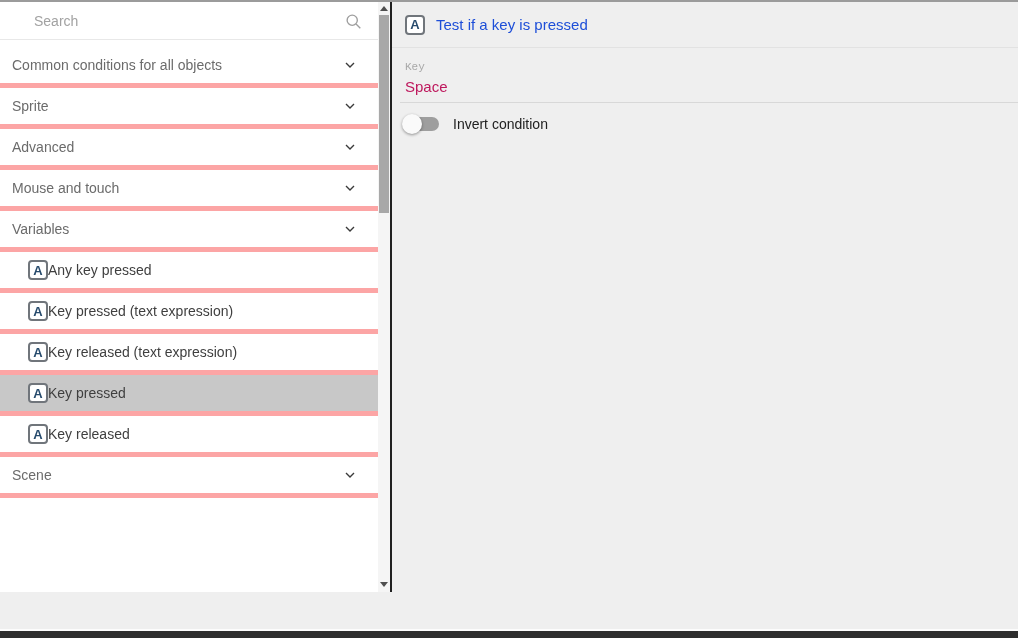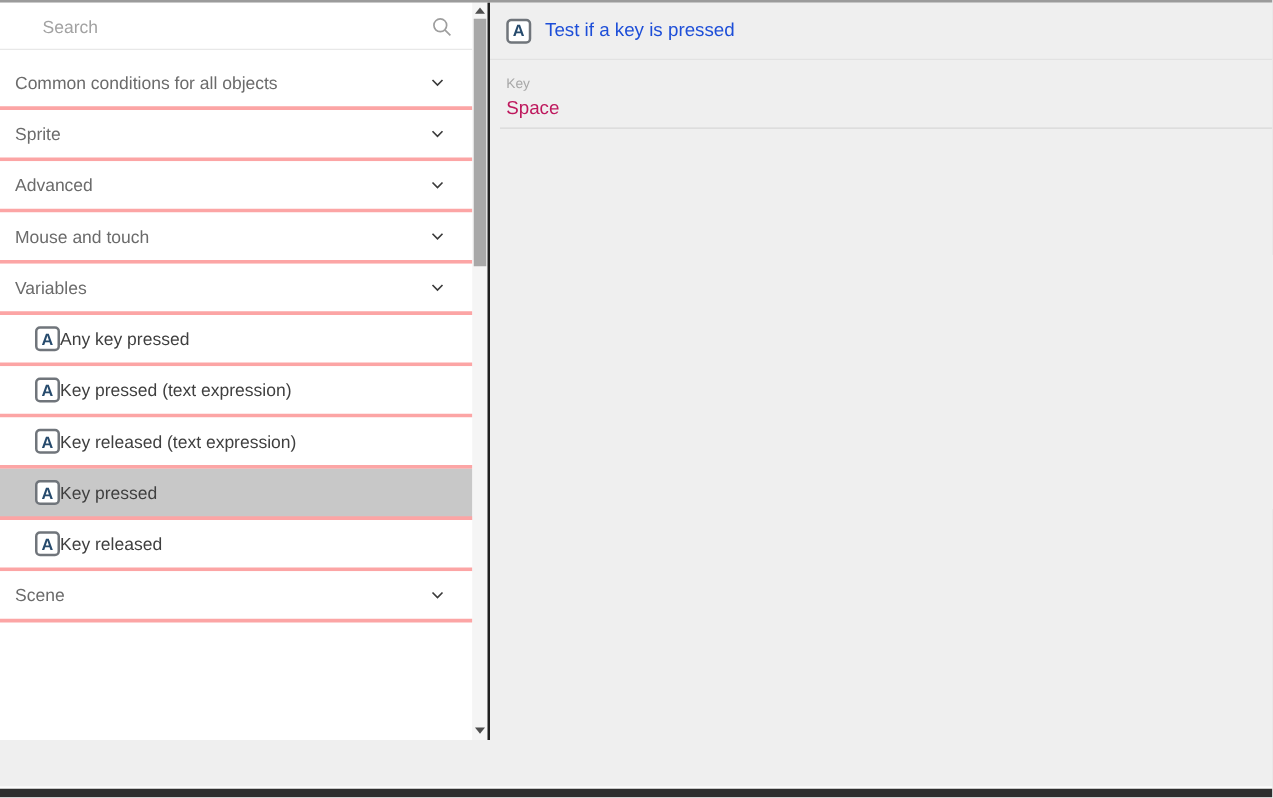--- a/index.html
+++ b/index.html
@@ -11,21 +11,21 @@
   }
   .top-border{position:absolute;top:0;left:0;width:100%;height:2px;background:#9b9b9b;z-index:6;}
 
   
   .sidebar{position:absolute;top:2px;left:0;width:378px;height:590px;background:#ffffff;overflow:hidden;}
   .search-row{height:38px;border-bottom:1px solid #e8e8e8;position:relative;display:flex;align-items:center;background:#fff;padding-left:22px;}
   .search-input{border:none;outline:none;font-family:"Liberation Sans",sans-serif;font-size:14px;color:#333;padding-left:12px;width:330px;background:transparent;}
   .search-input::placeholder{color:#a2a2a2;}
   .search-icon{position:absolute;right:16px;top:11px;}
   .list{padding-top:7px;}
-  .row{height:41px;border-bottom:3px solid #fca5a5;display:flex;align-items:center;padding:0 16px 0 12px;cursor:pointer;background:#fff;}
+  .row{height:41px;border-bottom:5px solid #fca5a5;display:flex;align-items:center;padding:0 16px 0 12px;cursor:pointer;background:#fff;}
   .cat-label{color:#6b6b6b;font-size:14px;flex:1;}
   .chev{flex:0 0 auto;margin-right:4px;}
   .item-row{padding-left:28px;}
   .item-row.selected{background:#c8c8c8;}
   .item-label{color:#3f3f3f;font-size:14px;}
 
   .key-icon{width:20px;height:20px;border:2px solid #70757b;border-radius:4px;background:#fff;
     color:#274b6d;font-weight:bold;font-size:13px;line-height:1;
     display:flex;align-items:center;justify-content:center;flex:0 0 auto;}
 
@@ -38,21 +38,21 @@
   .tri-down{width:0;height:0;border-left:4px solid transparent;border-right:4px solid transparent;border-top:5px solid #4f4f4f;}
   .sb-thumb{position:absolute;left:1px;top:13px;width:10px;height:198px;background:#a8a8a8;}
 
   .vdivider{position:absolute;left:390px;top:2px;width:2px;height:590px;background:#202020;}
 
   
   .detail{position:absolute;left:392px;top:2px;right:0;height:590px;background:#efefef;}
   .detail-header{height:46px;display:flex;align-items:center;gap:11px;padding-left:13px;border-bottom:1px solid #e2e2e2;}
   .detail-title{font-size:15px;font-weight:normal;color:#1d4ed8;}
   .field{margin:13px 0 0 8px;}
-  .field-label{font-size:11px;color:#a8a8a8;display:block;margin-bottom:5px;padding-left:5px;}
+  .field-label{font-size:11px;color:#a8a8a8;display:block;margin-bottom:5px;padding-left:5px;font-family:Liberation Mono, monospace;}
   .field-value{font-size:15px;color:#be185d;padding:0 0 7px 5px;border-bottom:1px solid #d8d8d8;cursor:text;}
   .toggle-row{margin:13px 0 0 13px;display:flex;align-items:center;gap:14px;}
   .toggle{position:relative;width:34px;height:14px;border-radius:7px;background:#9e9e9e;cursor:pointer;flex:0 0 auto;}
   .toggle .knob{position:absolute;left:-3px;top:-3px;width:20px;height:20px;border-radius:50%;background:#fafafa;
     box-shadow:0 1px 3px rgba(0,0,0,0.4);}
   .toggle-label{font-size:14px;color:#212121;}
 
   
   .footer{position:absolute;left:0;top:592px;width:100%;height:46px;background:#efefef;}
   .footer-highlight{position:absolute;bottom:7px;left:0;width:100%;height:2px;background:#fcfcfc;}
@@ -163,19 +163,25 @@
           <span>A</span>
         </span>
       <h1 class="detail-title">Test if a key is pressed</h1>
     </header>
 
     <div class="field">
       <label class="field-label">Key</label>
       <div class="field-value">Space</div>
     </div>
 
+    <div class="toggle-row">
+      <span class="toggle">
+          <span class="knob"></span>
+        </span>
+      <span class="toggle-label">Invert condition</span>
+    </div>
   </main>
 
   <div class="footer">
     <div class="footer-highlight"></div>
     <div class="bottom-bar"></div>
   </div>
 </div>
 
 </body></html>

